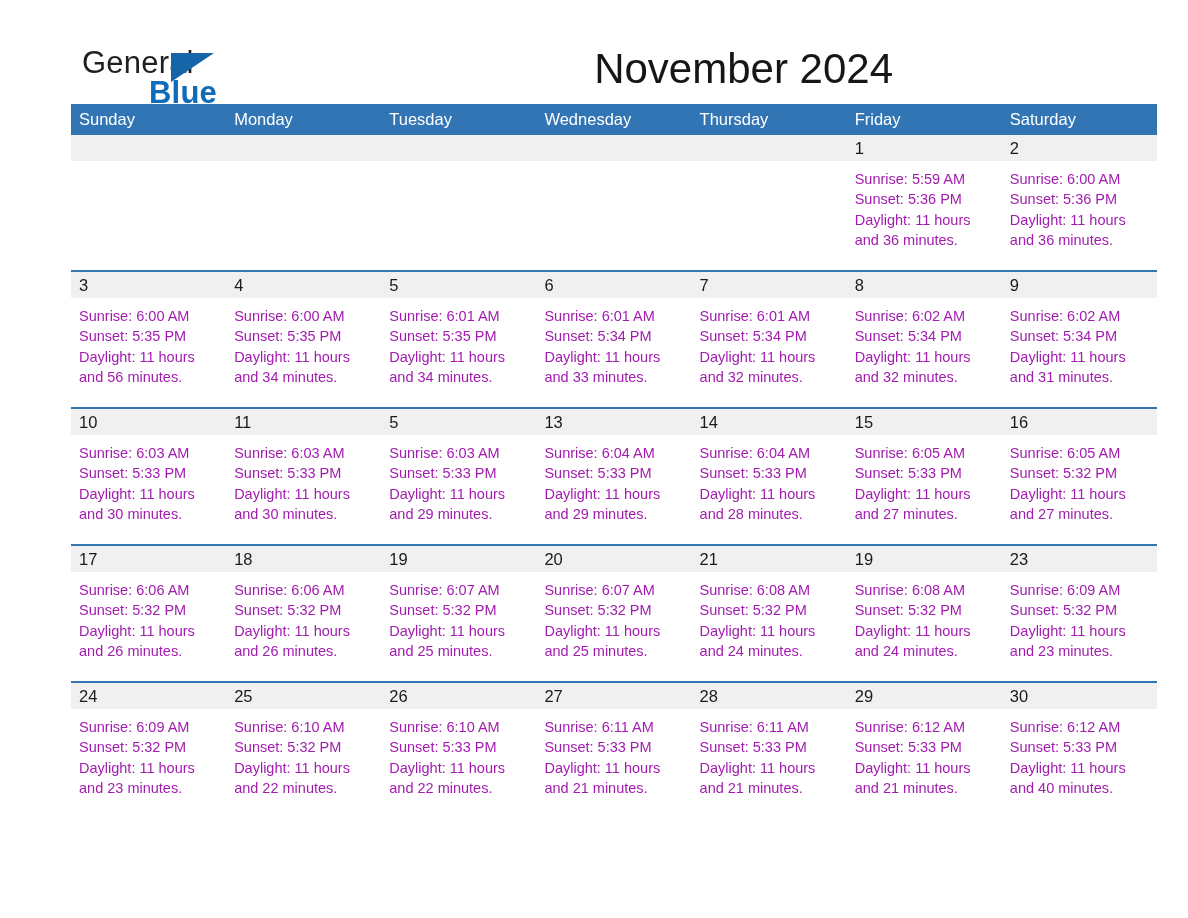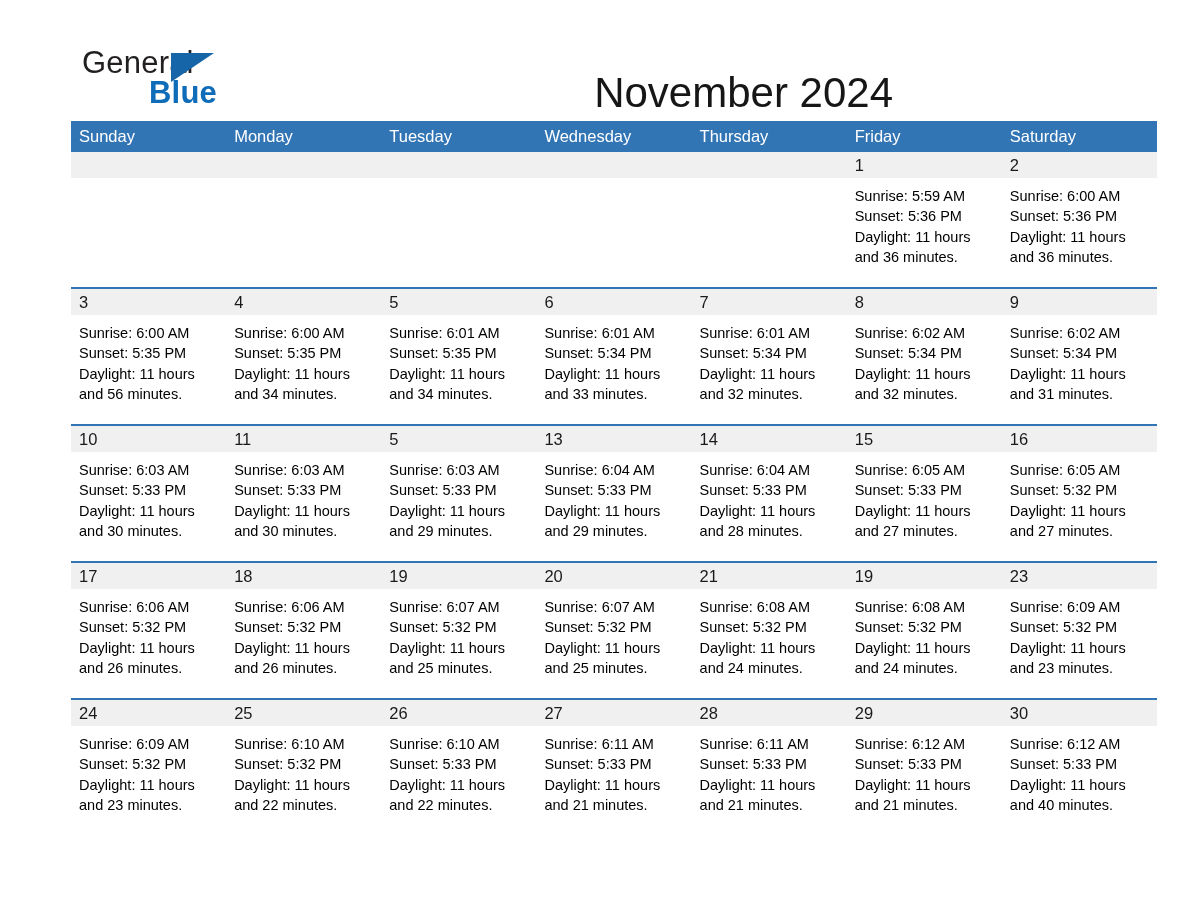--- a/index.html
+++ b/index.html
@@ -63,42 +63,40 @@
     font-size: 31px;
     letter-spacing: 0.2px;
     color: #0f6cb8;
     line-height: 38px;
     white-space: nowrap;
     font-weight: bold;
   }
   .titlewrap {
     text-align: center;
     flex: none;
-    margin-top: 24px;
   }
   .cal-title {
     font-size: 42px;
     font-weight: normal;
     line-height: 50px;
     color: #161616;
     white-space: nowrap;
   }
   .cal-sub {
     font-size: 25px;
     font-weight: normal;
     line-height: 30px;
     margin-top: 12px;
     color: #161616;
     white-space: nowrap;
   }
 
   
   .calendar {
     width: 1086px;
-    margin-top: 17px;
     border-collapse: collapse;
     table-layout: fixed;
   }
   .calendar th {
     background: #3275b4;
     color: #ffffff;
     font-weight: normal;
     font-size: 16.5px;
     text-align: left;
     padding: 6px 0 7px 8px;
@@ -132,21 +130,21 @@
     font-size: 16.5px;
     color: #1a1a1a;
   }
   td.empty .daynum-band {
     background: #f0f0f0;
   }
   .cell-lines {
     padding: 8px 8px 0 8px;
     font-size: 14.5px;
     line-height: 20.3px;
-    color: #000000;
+    color: #a21caf;
   }
   .cell-lines div {
     white-space: nowrap;
   }
 </style>
 </head>
 <body>
 
 <div class="page">
 

